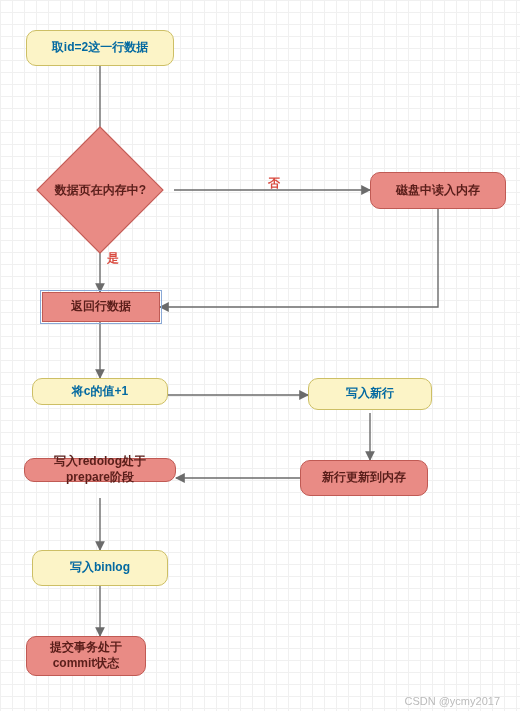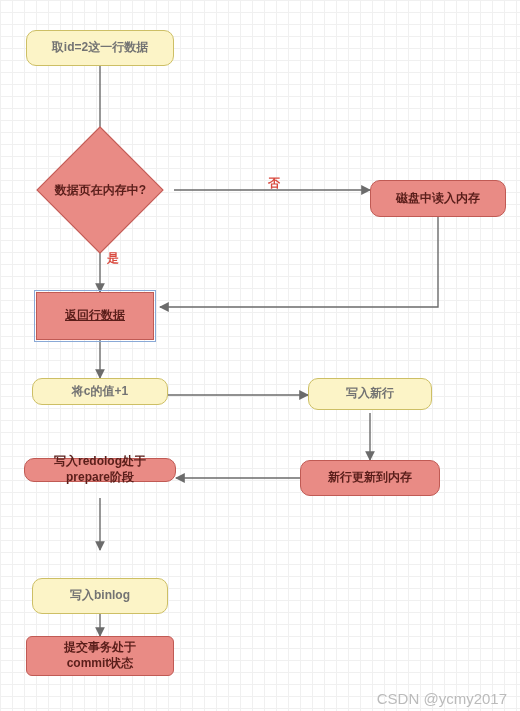--- a/index.html
+++ b/index.html
@@ -34,21 +34,21 @@
     padding: 2px 8px;
     font-weight: bold;
   }
   .roundrect {
     border-radius: 10px;
     border: 1px solid;
   }
   .yellow {
     background: #fcf4c7;
     border-color: #cdbf65;
-    color: #737373;
+    color: #0369a1;
   }
   .pink {
     background: #e98b85;
     border-color: #c05a54;
     color: #5a1e1a;
   }
   .rect-select {
     background: #e98b85;
     border: 1px solid #c05a54;
     outline: 1px solid #8aa9d6;
@@ -76,23 +76,23 @@
   }
   .edge-label {
     position: absolute;
     font-size: 12px;
     color: #d94a3f;
     font-weight: bold;
     background: transparent;
   }
   .watermark {
     position: absolute;
-    right: 13px;
+    right: 20px;
     bottom: 4px;
-    font-size: 15px;
+    font-size: 11px;
     color: #bbb;
     font-family: Arial, sans-serif;
   }
 </style>
 </head>
 <body>
 
 <div class="grid"></div>
 
 <svg class="arrows">
@@ -129,50 +129,50 @@
   <span>取id=2这一行数据</span>
 </div>
 
 <div class="diamond">
   <div class="diamond-shape" style="left:55px; top:145px; width:90px; height:90px;"></div>
   <div class="diamond-label" style="left:28px; top:150px; width:145px; height:80px;">
     <span>数据页在内存中?</span>
   </div>
 </div>
 
-<div class="node roundrect pink" style="left:370px; top:180px; width:136px; height:37px;">
+<div class="node roundrect pink" style="left:370px; top:172px; width:136px; height:37px;">
   <span>磁盘中读入内存</span>
 </div>
 
-<div class="node rect-select" style="left:36px; top:292px; width:118px; height:48px;text-decoration:underline;">
+<div class="node rect-select" style="left:42px; top:292px; width:118px; height:30px;">
   <span>返回行数据</span>
 </div>
 
 <div class="node roundrect yellow" style="left:32px; top:378px; width:136px; height:27px;">
   <span>将c的值+1</span>
 </div>
 
 <div class="node roundrect yellow" style="left:308px; top:378px; width:124px; height:32px;">
   <span>写入新行</span>
 </div>
 
-<div class="node roundrect pink" style="left:300px; top:460px; width:140px; height:36px;">
+<div class="node roundrect pink" style="left:300px; top:460px; width:128px; height:36px;">
   <span>新行更新到内存</span>
 </div>
 
 <div class="node roundrect pink" style="left:24px; top:458px; width:152px; height:24px; white-space:pre-line;">
   <span>写入redolog处于
 prepare阶段</span>
 </div>
 
-<div class="node roundrect yellow" style="left:32px; top:578px; width:136px; height:36px;">
+<div class="node roundrect yellow" style="left:32px; top:550px; width:136px; height:36px;">
   <span>写入binlog</span>
 </div>
 
-<div class="node roundrect pink" style="left:26px; top:636px; width:148px; height:40px; white-space:pre-line;border-radius:6px;">
+<div class="node roundrect pink" style="left:26px; top:636px; width:120px; height:40px; white-space:pre-line;">
   <span>提交事务处于
 commit状态</span>
 </div>
 
 <div class="edge-label" style="left:107px; top:250px;">
   <span>是</span>
 </div>
 <div class="edge-label" style="left:268px; top:175px;">
   <span>否</span>
 </div>

